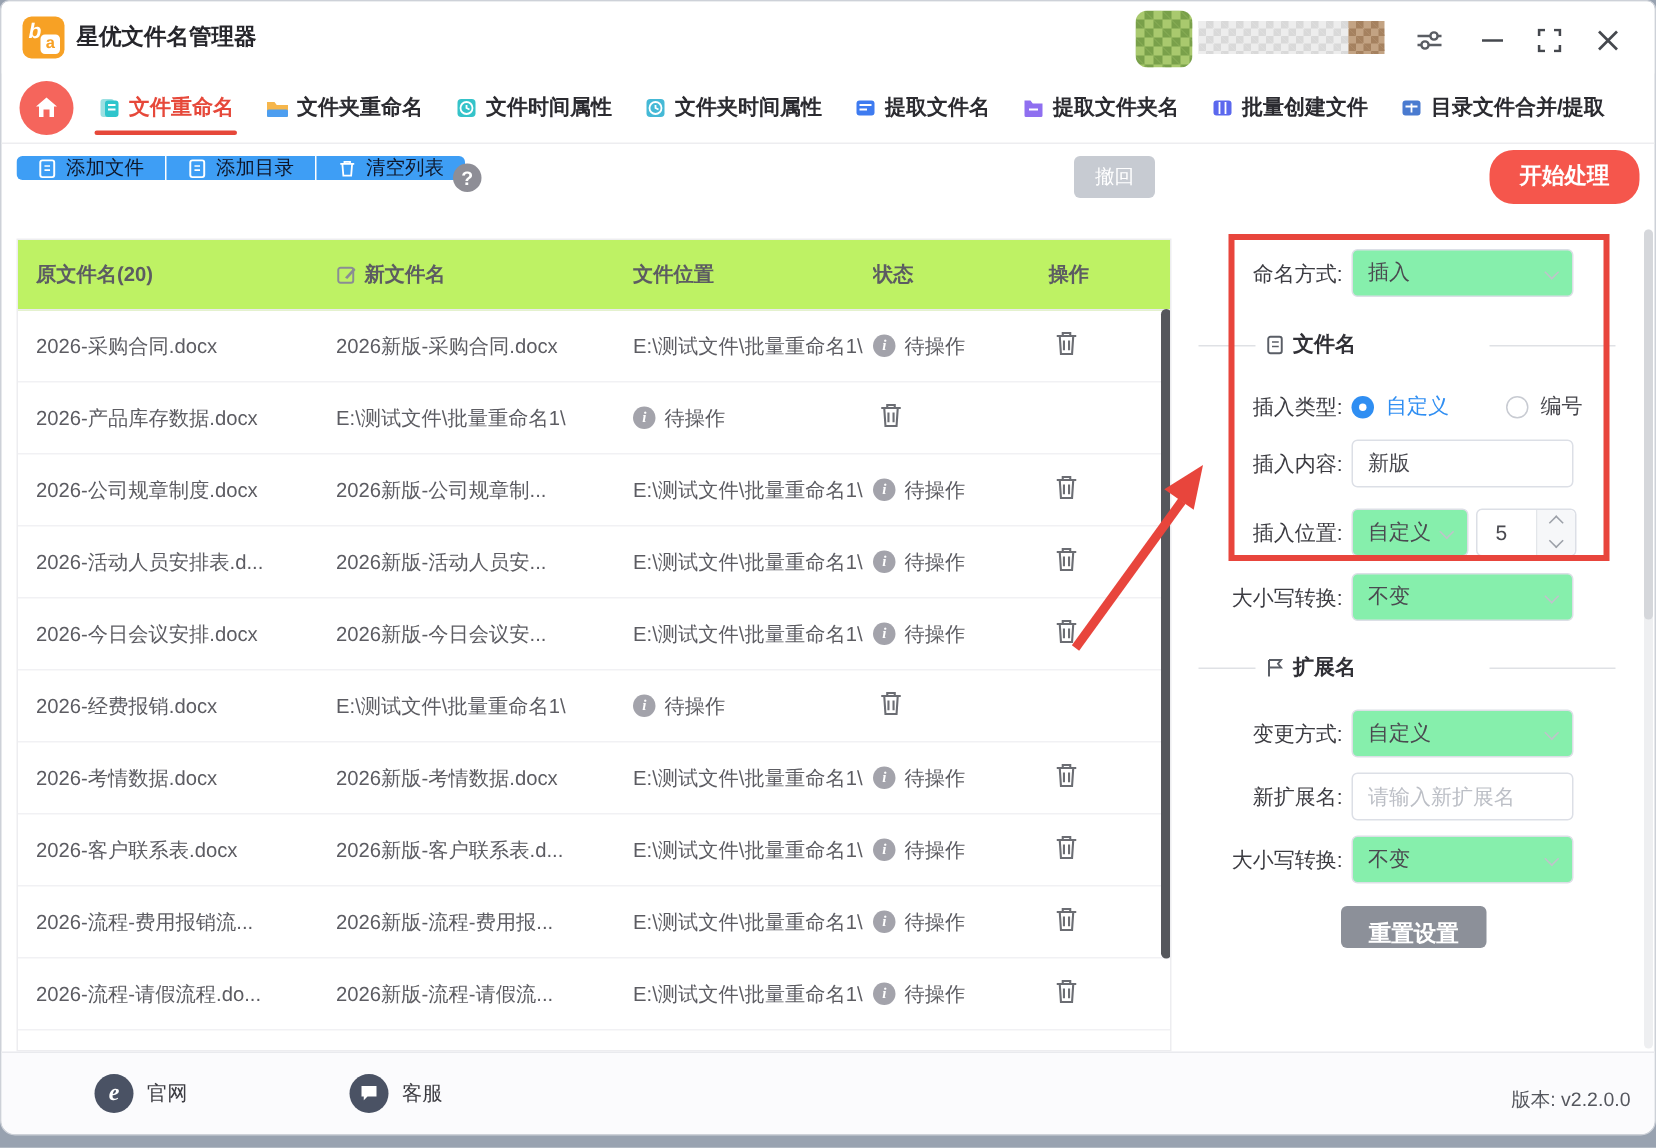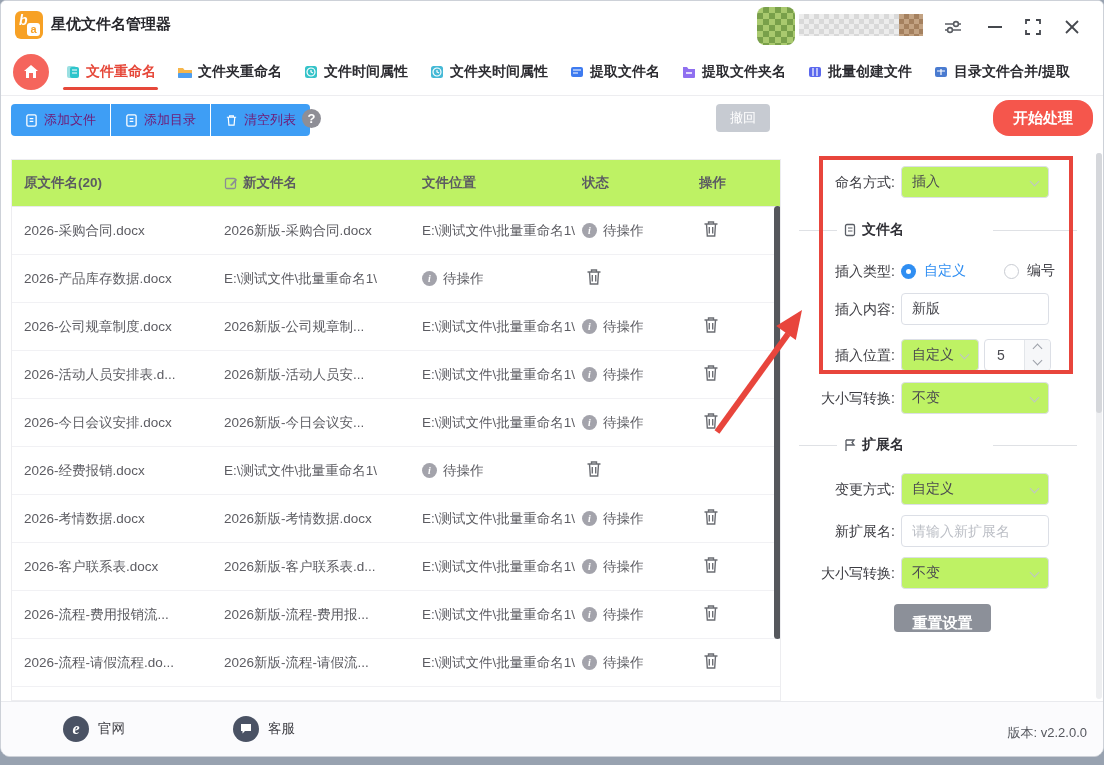--- a/index.html
+++ b/index.html
@@ -36,21 +36,21 @@
   .tab { position:relative; height:100%; display:flex; align-items:center; gap:5px; margin-right:21px;
          font-size:14px; font-weight:bold; color:#2b2b30; }
   .tab .ticon { width:16px; height:16px; flex:0 0 auto; }
   .tab.active { color:#e6483a;text-align:center; }
   .tab.active::after { content:""; position:absolute; left:-2px; right:-2px; bottom:5px; height:3px;
                        background:#e6483a; border-radius:2px; }
 
   
   .toolbar { position:absolute; left:0; top:95px; width:100%; height:45px; }
   .btn-group { position:absolute; left:10px; top:8px; display:flex; gap:1px; border-radius:4px; overflow:hidden; }
-  .blue-btn { height:32px; padding:0 14px; background:#3e9ef5; color:#701a75; font-size:13px;
+  .blue-btn { height:16px; padding:0 14px; background:#3e9ef5; color:#0f172a; font-size:13px;
               display:flex; align-items:center; gap:6px;justify-content:center; }
   .help-circle { position:absolute; left:301px; top:13px; width:19px; height:19px; border-radius:50%;
                  background:#8e8e96; color:#fff; font-size:13px; font-weight:bold; text-align:center; line-height:19px; }
   .undo-btn { position:absolute; left:715px; top:8px; width:54px; height:28px; background:#c7cbd2; color:#fff;
               font-size:13px; border-radius:4px; text-align:center; line-height:28px; }
   .start-btn { position:absolute; left:992px; top:4px; width:100px; height:36px; background:#f5564c; color:#fff;
                font-size:15px; font-weight:bold; border-radius:16px; text-align:center; line-height:36px; }
 
   
   .table-wrap { position:absolute; left:10px; top:158px; width:770px; height:542px; border:1px solid #ededf0;
@@ -65,21 +65,21 @@
              font-style:italic; font-weight:bold; font-family:"Liberation Serif",serif; text-align:center; line-height:15px; flex:0 0 auto;}
   .trash-btn { width:20px; height:20px; margin-left:2px; }
   .tbl-scroll { position:absolute; left:762px; top:46px; width:7px; height:433px; background:#55575c; border-radius:4px; }
 
   
   .settings { position:absolute; left:790px; top:150px; width:314px; height:550px; }
   .srow { position:absolute; left:0; height:32px; width:100%; display:flex; align-items:center; }
   .slabel { position:absolute; left:0; top:0; width:104px; height:32px; line-height:32px; text-align:right;
             font-size:14px; color:#3c3c42; }
   .select { position:absolute; left:110px; top:0; width:148px; height:32px; border:1px solid #dcdfe6; border-radius:4px;
-            background:#bef264; display:flex; align-items:center; padding:0 10px; font-size:14px; color:#4a4a50; }
+            background:#86efac; display:flex; align-items:center; padding:0 10px; font-size:14px; color:#4a4a50; }
   .chev { position:absolute; right:10px; top:11px; width:7px; height:7px; border-right:1.5px solid #bfc3ca;
           border-bottom:1.5px solid #bfc3ca; transform:rotate(45deg); }
   .text-input { position:absolute; left:110px; top:0; width:148px; height:32px; border:1px solid #dcdfe6; border-radius:4px;
                 padding:0 10px; font-size:14px; color:#4a4a50; outline:none; }
   .text-input::placeholder { color:#bcbfc6; }
   .divider { position:absolute; left:0; width:100%; height:18px; display:flex; align-items:center; }
   .divider .dline-l { width:38px; height:1px; background:#dfe1e5; margin-left:8px; }
   .divider .dtext { font-size:14px; font-weight:bold; color:#303036; margin:0 6px 0 6px; display:flex; align-items:center; gap:5px;}
   .divider .dline-r { width:84px; height:1px; background:#dfe1e5; margin-left:auto; margin-right:28px; }
   .radio { width:15px; height:15px; border-radius:50%; flex:0 0 auto; }

